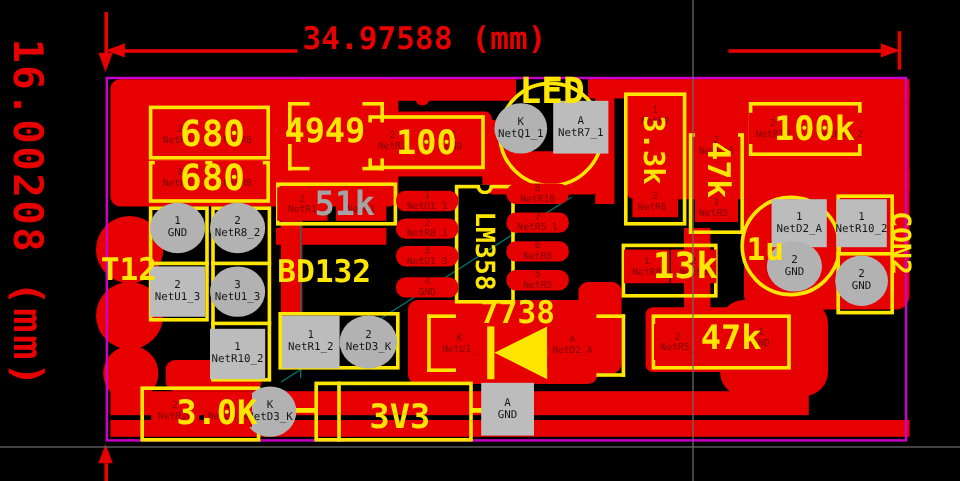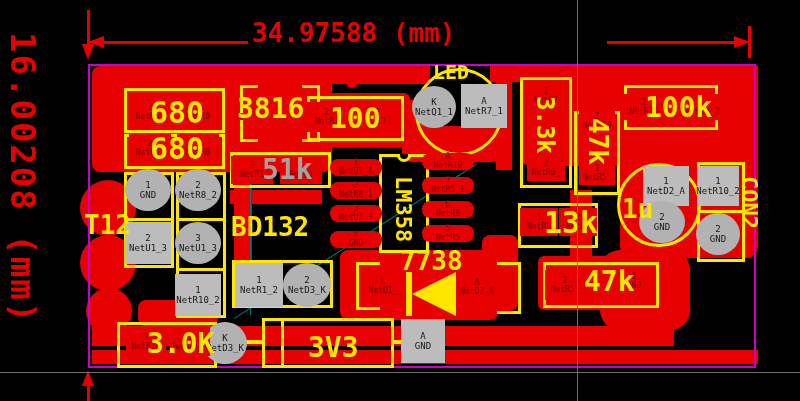--- a/index.html
+++ b/index.html
@@ -281,24 +281,24 @@
         <span>NetR8</span>
       </div>
       <div class="rpad pill" style="left: 422px; top: 224.5px; width: 52px; height: 17px; background: rgb(230, 0, 0);">
         <span>5</span>
         <span>NetR5</span>
       </div>
     </div>
   <div id="silk-layer" class="abs">
       <div class="silk" style="left: 150px; top: 98px; font-size: 30px; color: rgb(255, 230, 0);">680</div>
       <div class="silk" style="left: 150px; top: 134px; font-size: 30px; color: rgb(255, 230, 0);">680</div>
-      <div class="silk" style="left: 237px; top: 95px; font-size: 28px; color: rgb(255, 230, 0);">3816</div>
+      <div class="silk" style="left: 237px; top: 95px; font-size: 28px; color: rgb(255, 230, 0);">4949</div>
       <div class="silk" style="left: 330px; top: 105px; font-size: 28px; color: rgb(255, 230, 0);">100</div>
       <div class="silk" style="left: 262px; top: 156px; font-size: 28px; color: #a3a3a3;">51k</div>
-      <div class="silk" style="left: 433px; top: 62px; font-size: 20px; color: rgb(255, 230, 0);">LED</div>
+      <div class="silk" style="left: 433px; top: 62px; font-size: 30px; color: rgb(255, 230, 0);">LED</div>
       <div class="silk vert" style="left: 533px; top: 96px; font-size: 24px; color: rgb(255, 230, 0);">3.3k</div>
       <div class="silk vert" style="left: 585px; top: 118px; font-size: 26px; color: rgb(255, 230, 0);">47k</div>
       <div class="silk" style="left: 645px; top: 94px; font-size: 28px; color: rgb(255, 230, 0);">100k</div>
       <div class="silk vert" style="left: 392px; top: 176px; font-size: 22px; color: rgb(255, 230, 0);">LM358</div>
       <div class="silk" style="left: 544px; top: 208px; font-size: 30px; color: rgb(255, 230, 0);">13k</div>
       <div class="silk" style="left: 622px; top: 196px; font-size: 26px; color: rgb(255, 230, 0);">1u</div>
       <div class="silk vert" style="left: 738px; top: 176px; font-size: 22px; color: rgb(255, 230, 0);">CON2</div>
       <div class="silk" style="left: 84px; top: 212px; font-size: 26px; color: rgb(255, 230, 0);">T12</div>
       <div class="silk" style="left: 231px; top: 214px; font-size: 26px; color: rgb(255, 230, 0);">BD132</div>
       <div class="silk" style="left: 400px; top: 248px; font-size: 26px; color: rgb(255, 230, 0);">7738</div>

